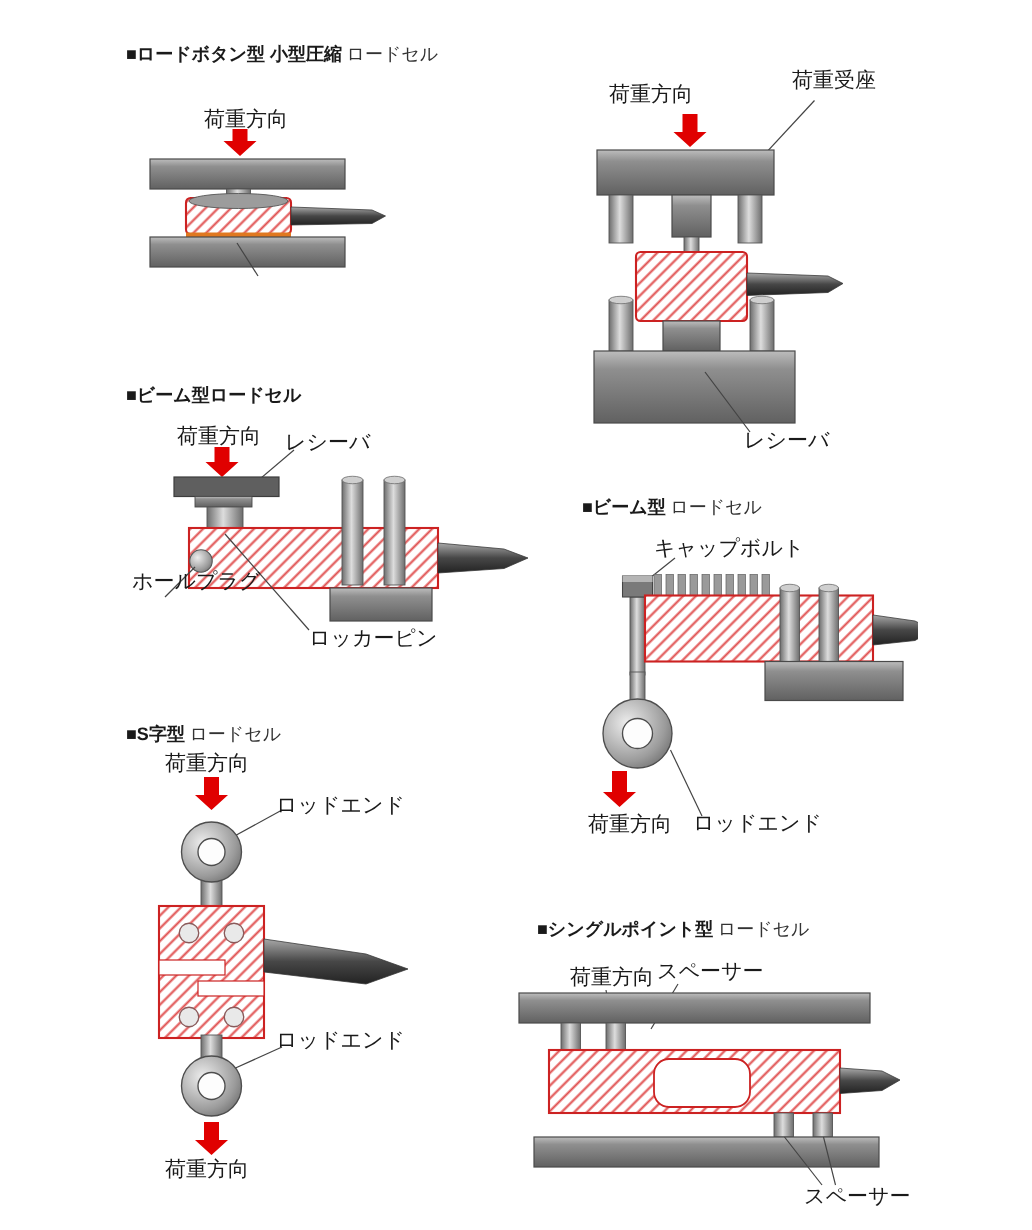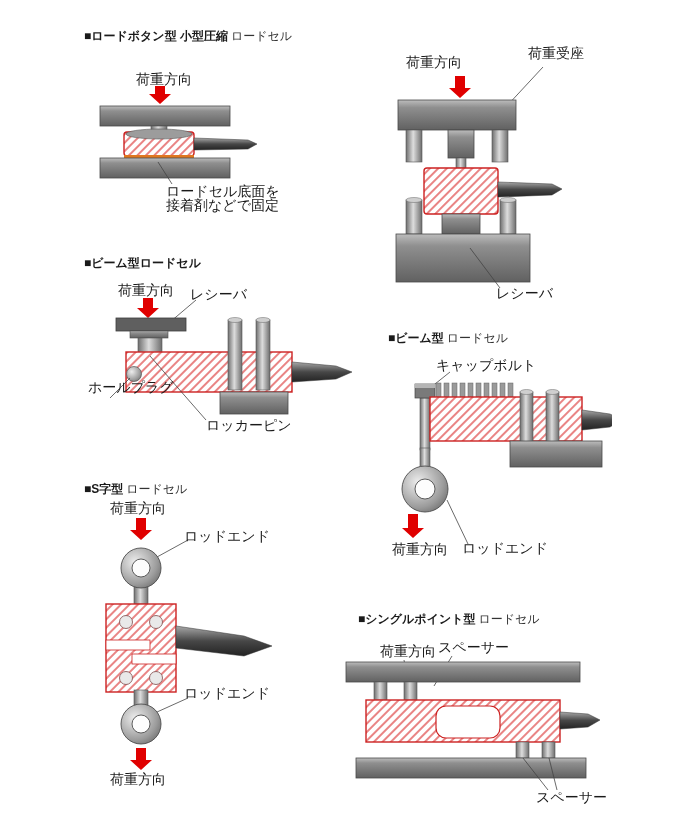--- a/index.html
+++ b/index.html
@@ -182,24 +182,20 @@
       <rect x="356" y="758" width="230" height="20" fill="url(#plate)" stroke="#4a4a4a" stroke-width="0.8"></rect>
       <line x1="523" y1="758" x2="548" y2="790" stroke="#444" stroke-width="0.8"></line>
       <line x1="549" y1="758" x2="557" y2="790" stroke="#444" stroke-width="0.8"></line>
     </g>
   </svg>
 
   <div class="title" style="left:84px;top:28px">
     <span class="tb">■ロードボタン型 小型圧縮</span><span class="tn">ロードセル</span>
   </div>
   <div class="lbl" style="left:136px;top:72px">荷重方向</div>
-  <div class="lbl" style="left:166px;top:184px">
-    <div>ロードセル底面を</div>
-    <div>接着剤などで固定</div>
-  </div>
 
   <div class="lbl" style="left:406px;top:55px">荷重方向</div>
   <div class="lbl" style="left:528px;top:46px">荷重受座</div>
   <div class="lbl" style="left:496px;top:286px">レシーバ</div>
 
   <div class="title" style="left:84px;top:255px">
     <span class="tb">■ビーム型ロードセル</span><span class="tn"></span>
   </div>
   <div class="lbl" style="left:118px;top:283px">荷重方向</div>
   <div class="lbl" style="left:190px;top:287px">レシーバ</div>

